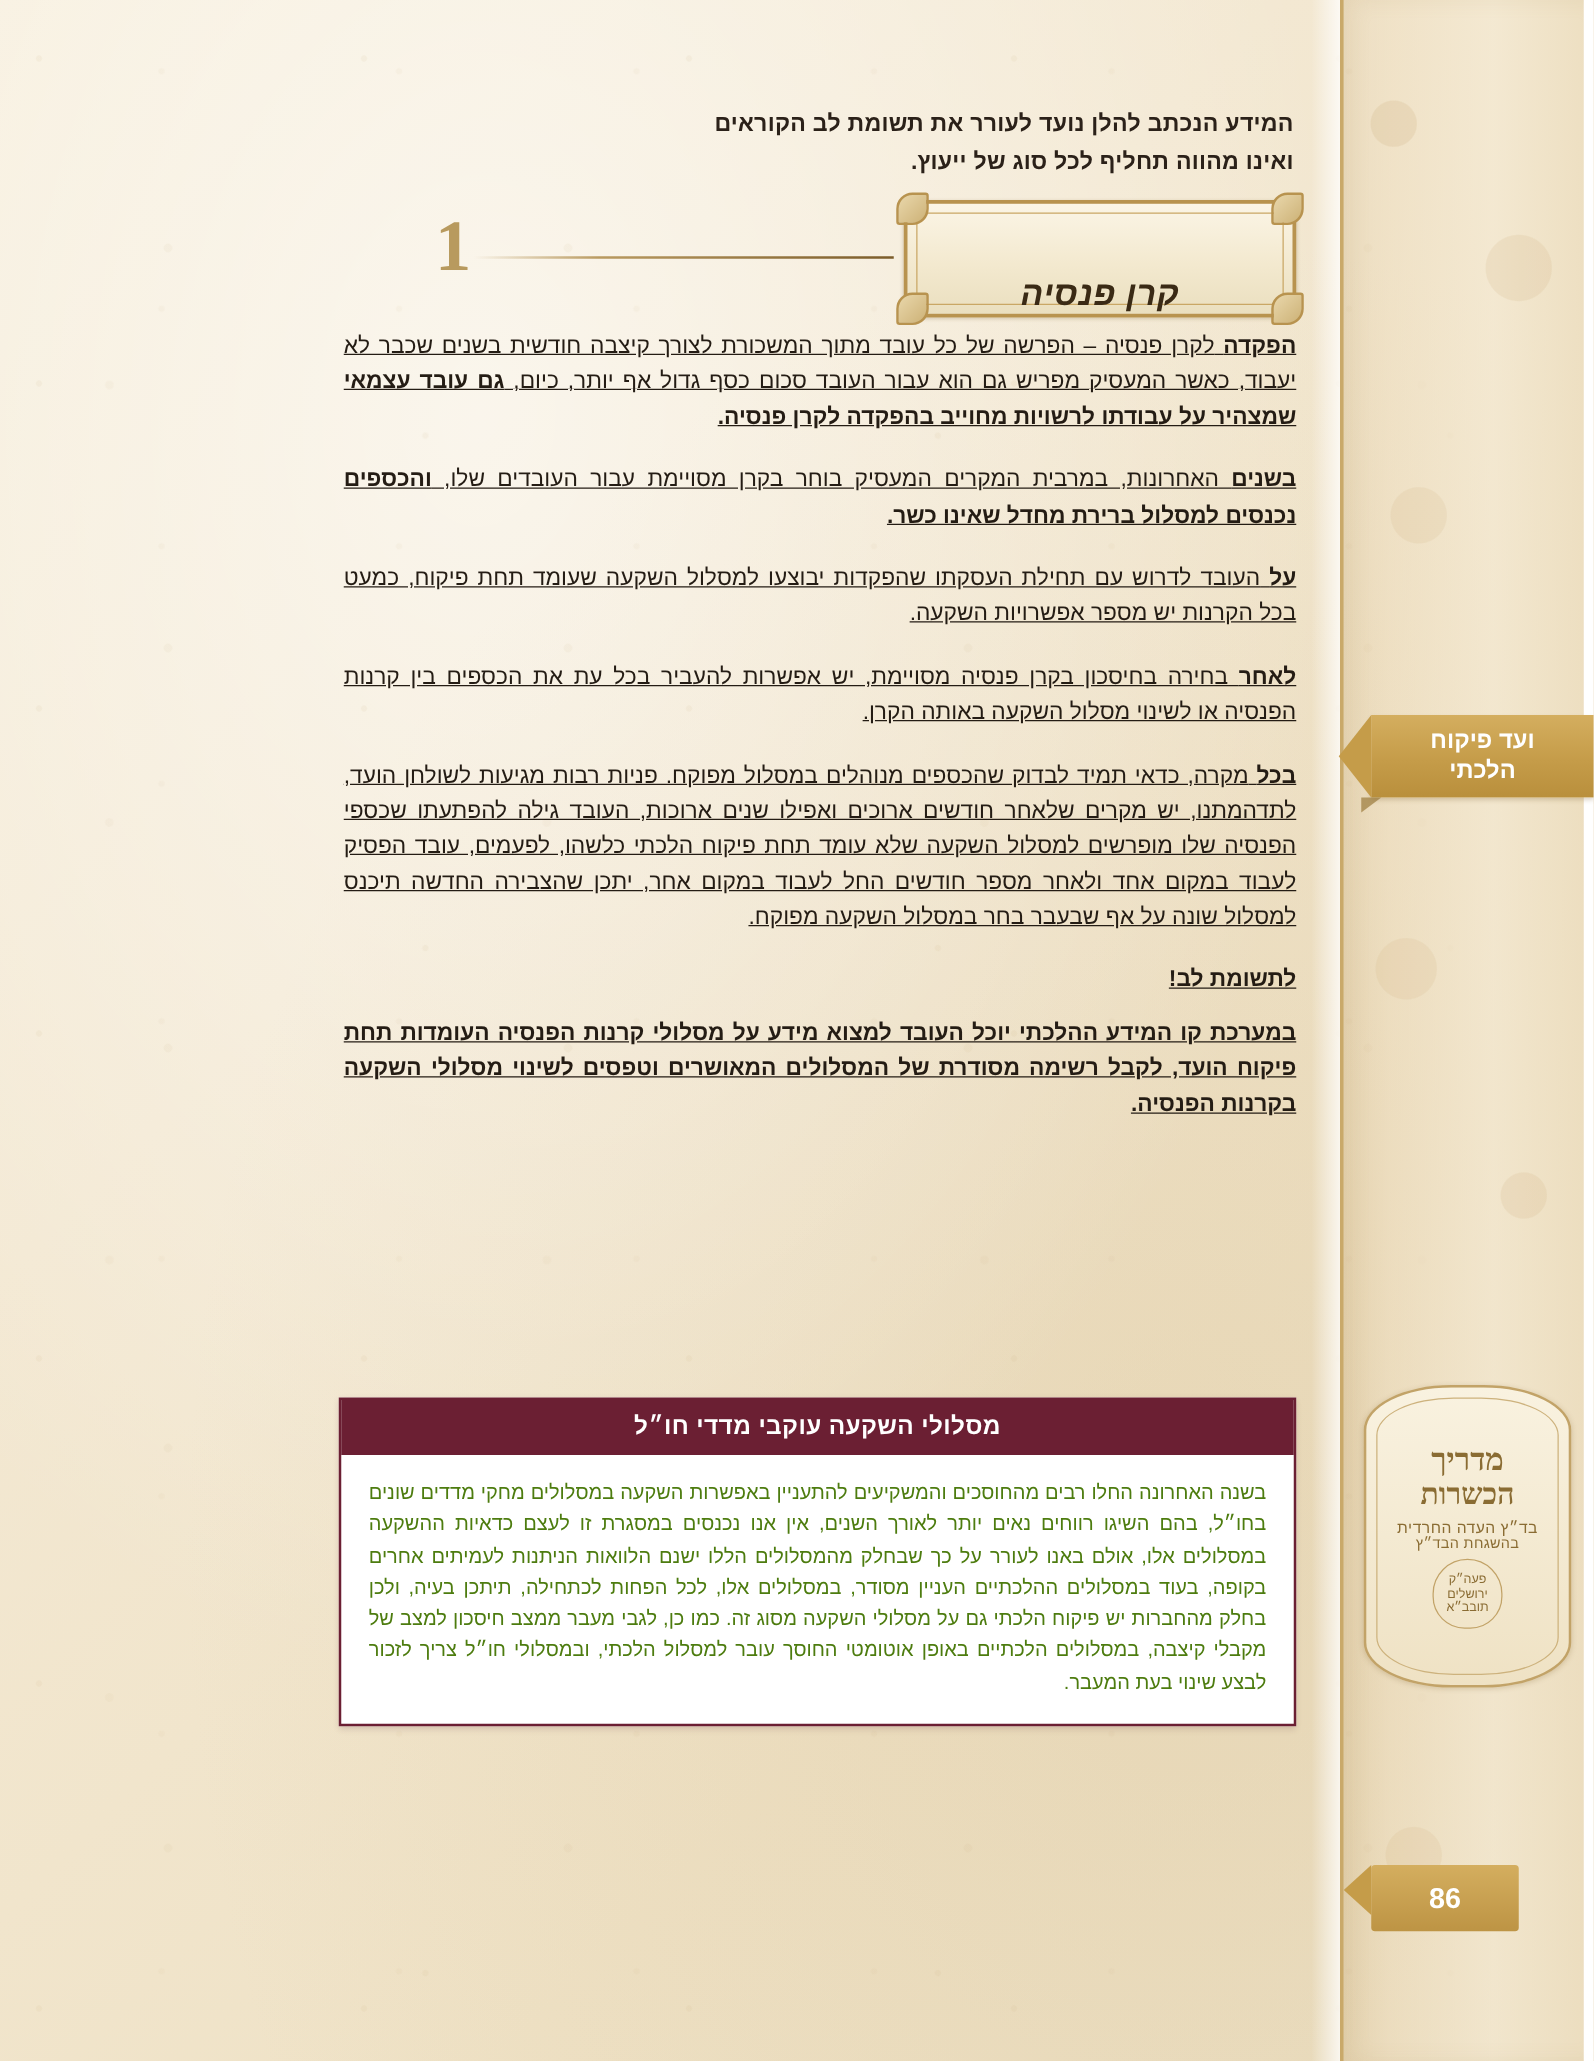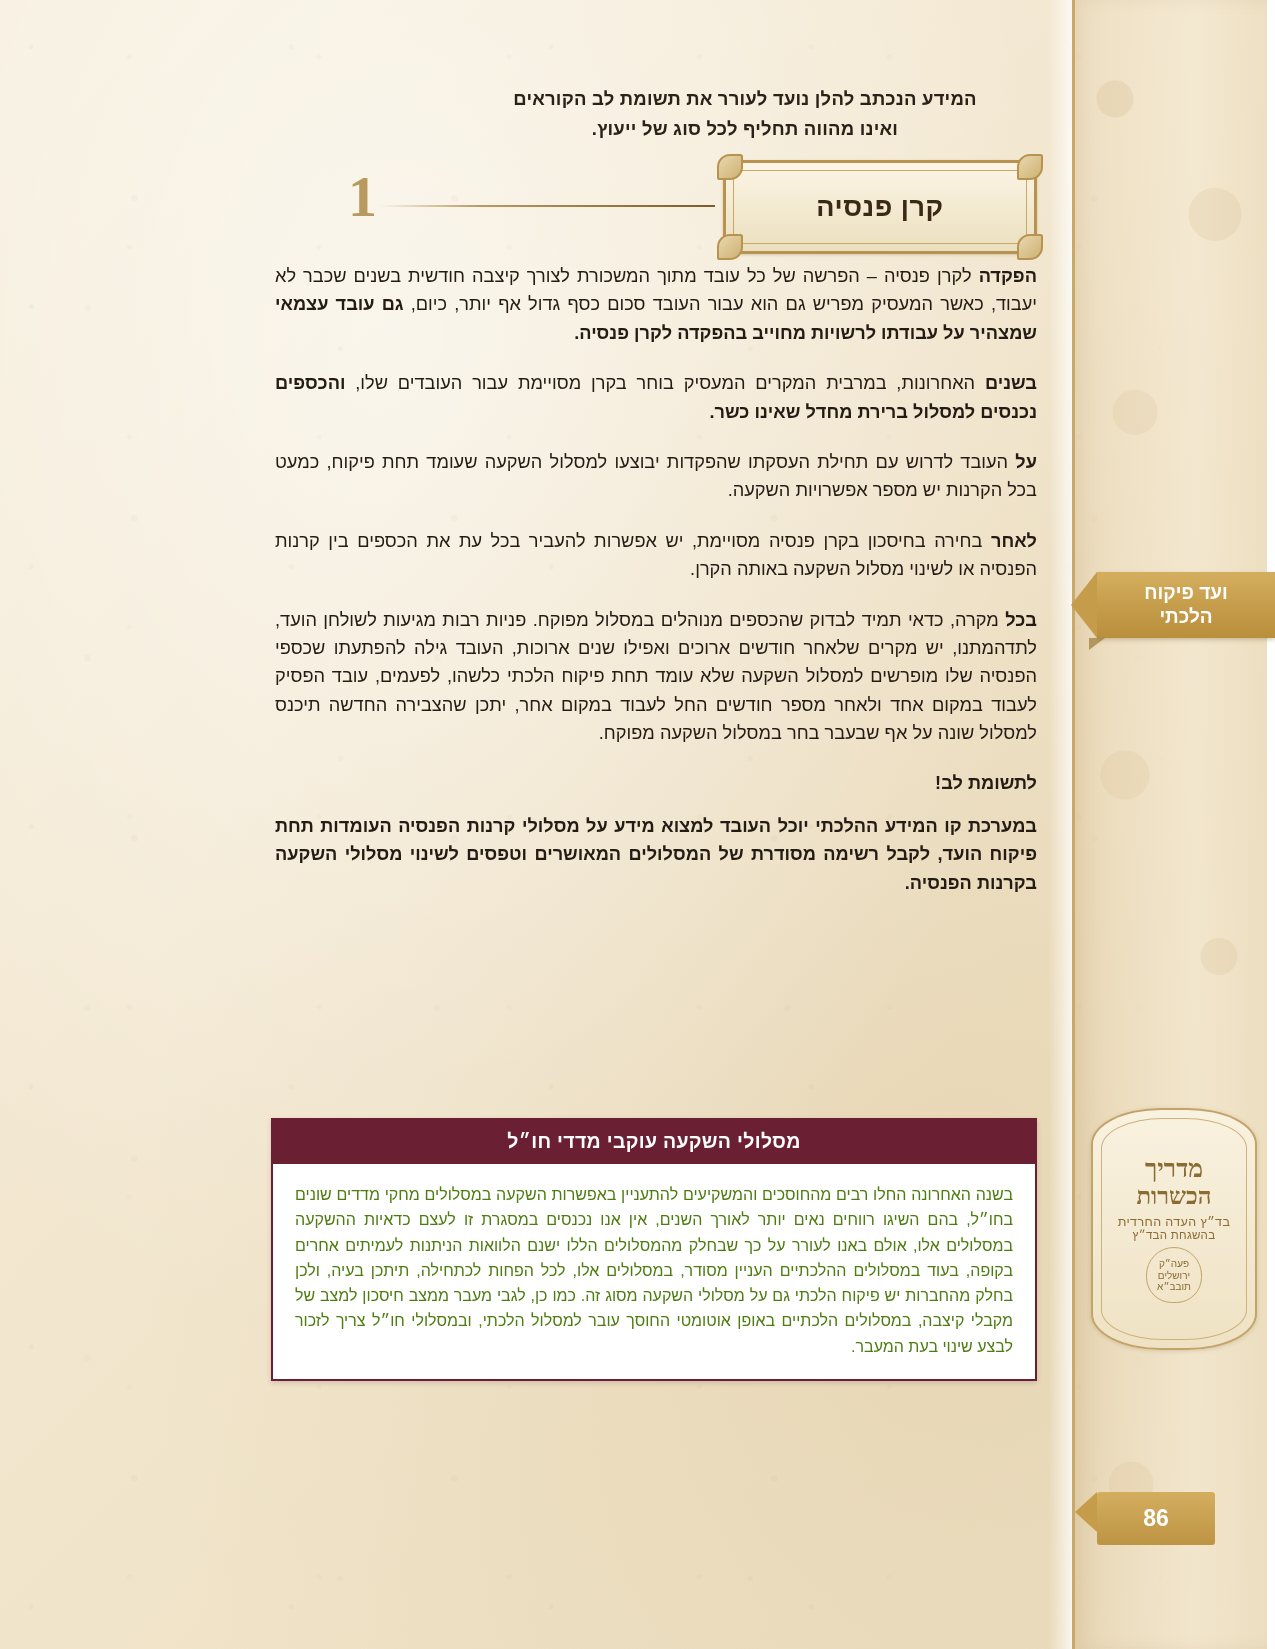--- a/index.html
+++ b/index.html
@@ -77,21 +77,21 @@
     position: absolute; top:0; right:0; width: 8px; height: 1649px;
     background:#ffffff;
   }
 
   
   .header-note {
     position: absolute;
     top: 84px;
     right: 240px;
     width: 580px;
-    text-align: center;
+    text-align: right;
     font-size: 18.5px;
     font-weight: bold;
     color: #2b2119;
     line-height: 1.62;
     letter-spacing: .2px;
   }
 
   
   .title-row {
     position: absolute;
@@ -101,21 +101,21 @@
     height: 92px;
   }
   .plaque {
     position: absolute;
     top: 0; right: 0;
     width: 308px; height: 88px;
     border: 3px solid #b8934f;
     border-radius: 4px;
     background: linear-gradient(180deg,#fbf5e6 0%, #f3e9cf 55%, #eadfbf 100%);
     box-shadow: 0 1px 3px rgba(120,90,40,.25);
-    display: flex; align-items: center; justify-content: center;
+    display: flex; align-items: flex-end; justify-content: center; font-style: italic;
   }
   .plaque::before {
     content:"";
     position:absolute; inset:7px;
     border:1.5px solid #c9a765;
     border-radius:2px;
   }
   .plaque-text {
     position: relative;
     font-size: 27px;
@@ -160,21 +160,21 @@
     top: 262px;
     right: 238px;
     width: 762px;
     color: #241c14;
     font-size: 18.2px;
     line-height: 1.56;
     text-align: justify;
     text-align-last: right;
     direction: rtl;
   }
-  .content p { margin: 0 0 22px 0; }
+  .content p { margin: 0 0 22px 0; text-decoration: underline; }
   .content p.tight { margin-bottom: 14px; }
   .content b { font-weight: bold; }
 
   
   .side-tab {
     position: absolute;
     top: 572px;
     right: 0px;
     width: 178px;
     height: 66px;

